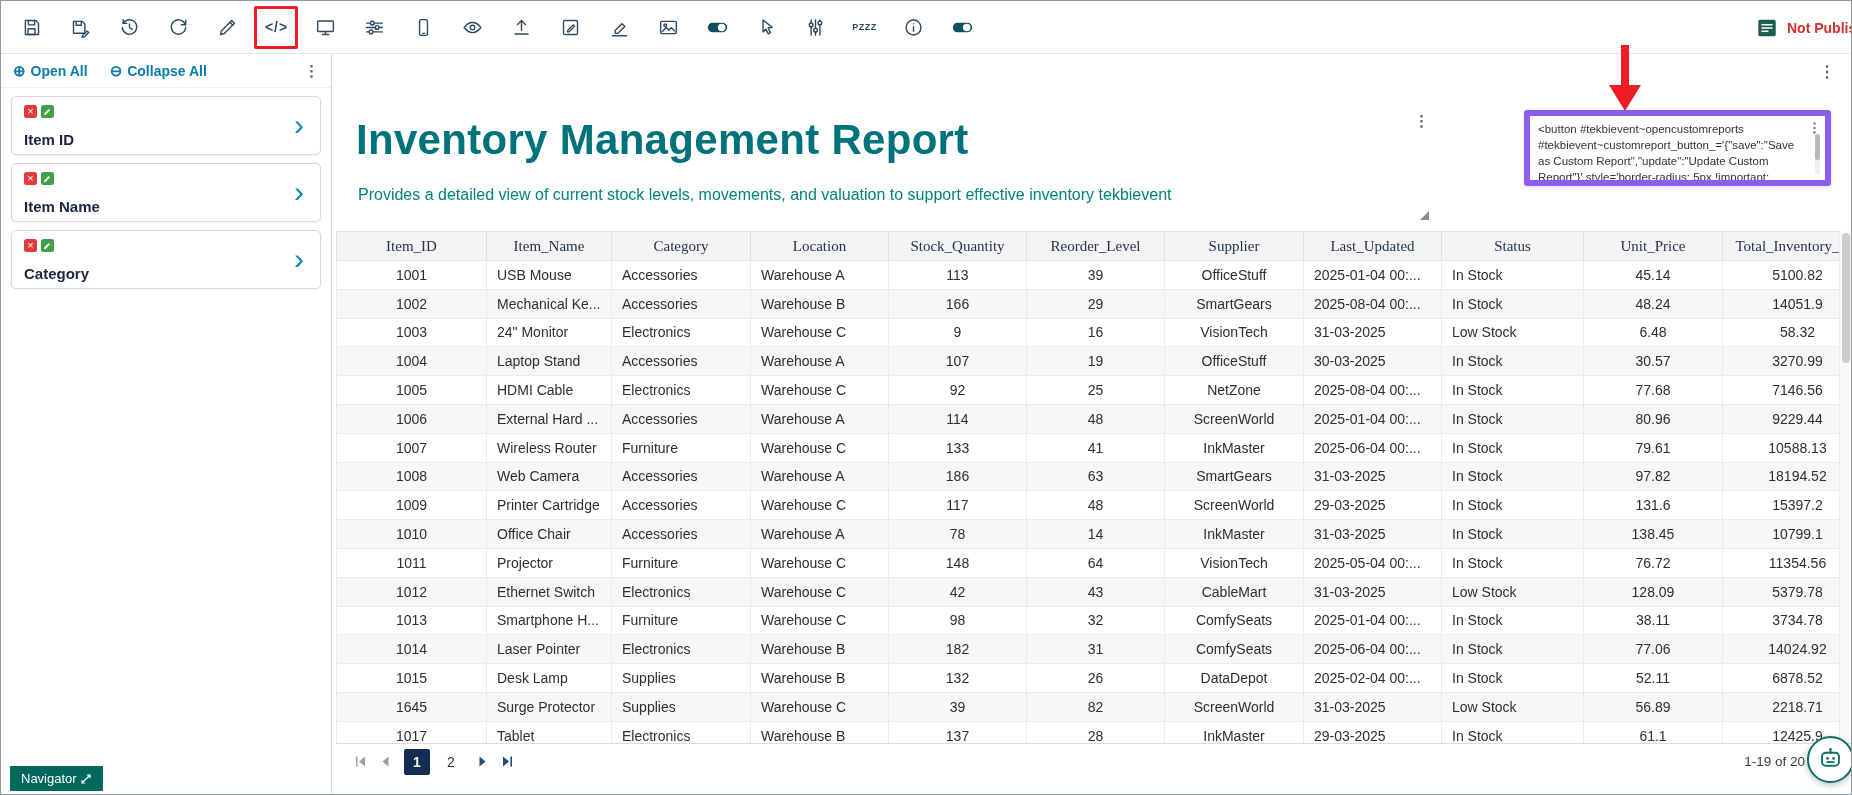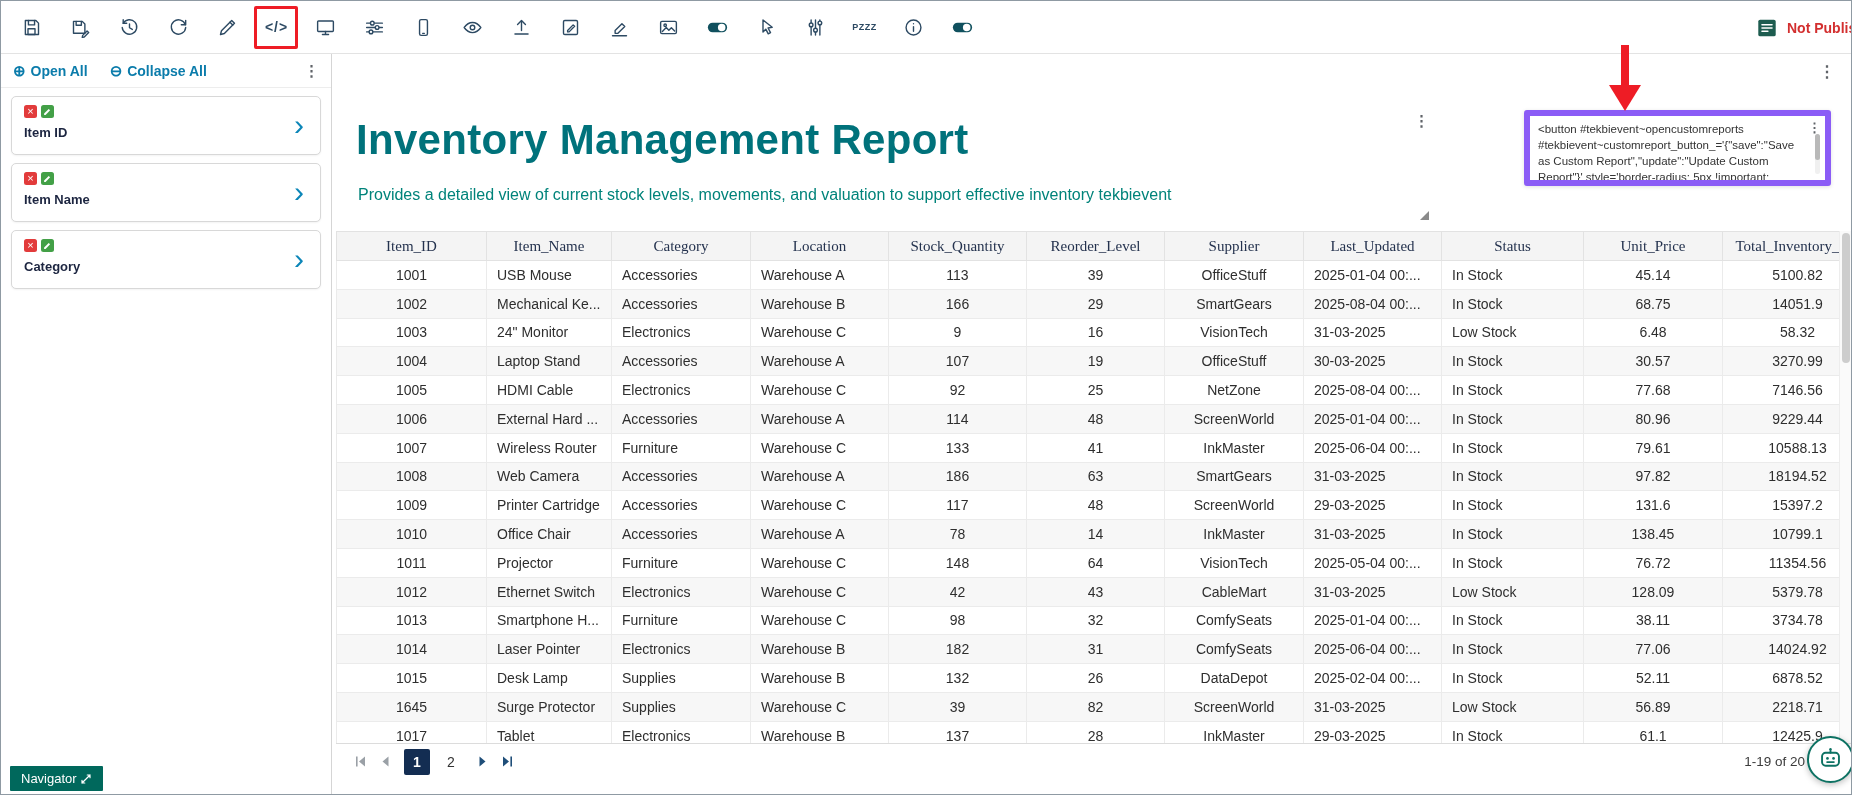--- a/index.html
+++ b/index.html
@@ -23,21 +23,21 @@
 .sb-link + .sb-link{margin-left:22px}
 .sb-link .glyph{font-size:15px}
 .sb-dots,.main-dots,.title-dots,.tt-dots{color:#5f6368;font-weight:700;cursor:pointer}
 .sb-dots{margin-left:auto;font-size:15px}
 .param-cards{padding:8px 10px;display:flex;flex-direction:column;gap:8px}
 .param-card{position:relative;border:1px solid #d8d8d8;border-radius:5px;height:59px;padding:8px 12px;box-shadow:0 1px 2px rgba(0,0,0,.05);cursor:pointer;background:#fff}
 .mini-icons{display:flex;gap:4px}
 .mini{width:13px;height:13px;border-radius:2.5px;display:flex;align-items:center;justify-content:center;color:#fff;font-size:11px;line-height:1}
 .mini.red{background:#e23b3b}
 .mini.green{background:#43a047}
-.param-label{margin-top:7px;font-size:13px;font-weight:700;color:#1c2540}
+.param-label{margin-top:13px;font-size:15px;font-weight:700;color:#1c2540}
 .chevron{position:absolute;right:16px;top:50%;transform:translateY(-54%);color:#0c86b8;font-size:30px;line-height:1}
 .sb-actions{position:absolute;left:0;bottom:27px;width:100%;display:flex;align-items:center;gap:17px;padding:0 24px}
 .btn-apply{width:118px;height:35px;background:#fff;border:1px solid #bdbdbd;border-radius:17px;color:#2c3e5d;font-size:14px;letter-spacing:.6px;font-family:inherit;cursor:pointer}
 .btn-generate{width:112px;height:35px;background:#0e74c0;border:none;border-radius:4px;color:#fff;font-size:14px;letter-spacing:.4px;font-family:inherit;cursor:pointer}
 .schedule-btn{width:32px;height:34px;display:flex;align-items:center;justify-content:center;cursor:pointer}
 .navigator-badge{position:absolute;left:9px;bottom:3px;height:25px;background:#00685c;color:#fff;display:flex;align-items:center;gap:3px;padding:0 11px;font-size:13px;z-index:7;border-radius:1px}
 
 .main{position:absolute;left:332px;top:53px;right:0;bottom:0;background:#fff}
 .main-dots{position:absolute;top:8px;right:16px;font-size:16px}
 .report-title{position:absolute;left:23px;top:62px;font-size:42px;font-weight:700;color:#00727b;letter-spacing:.3px;margin:0;white-space:nowrap}
@@ -332,21 +332,21 @@
             <tr>
               <td class="c">1002</td>
               <td class="l">Mechanical Ke...</td>
               <td class="l">Accessories</td>
               <td class="l">Warehouse B</td>
               <td class="c">166</td>
               <td class="c">29</td>
               <td class="c">SmartGears</td>
               <td class="l">2025-08-04 00:...</td>
               <td class="l">In Stock</td>
-              <td class="c">68.75</td>
+              <td class="c">48.24</td>
               <td class="c">14051.9</td>
             </tr>
             <tr>
               <td class="c">1003</td>
               <td class="l">24" Monitor</td>
               <td class="l">Electronics</td>
               <td class="l">Warehouse C</td>
               <td class="c">9</td>
               <td class="c">16</td>
               <td class="c">VisionTech</td>

